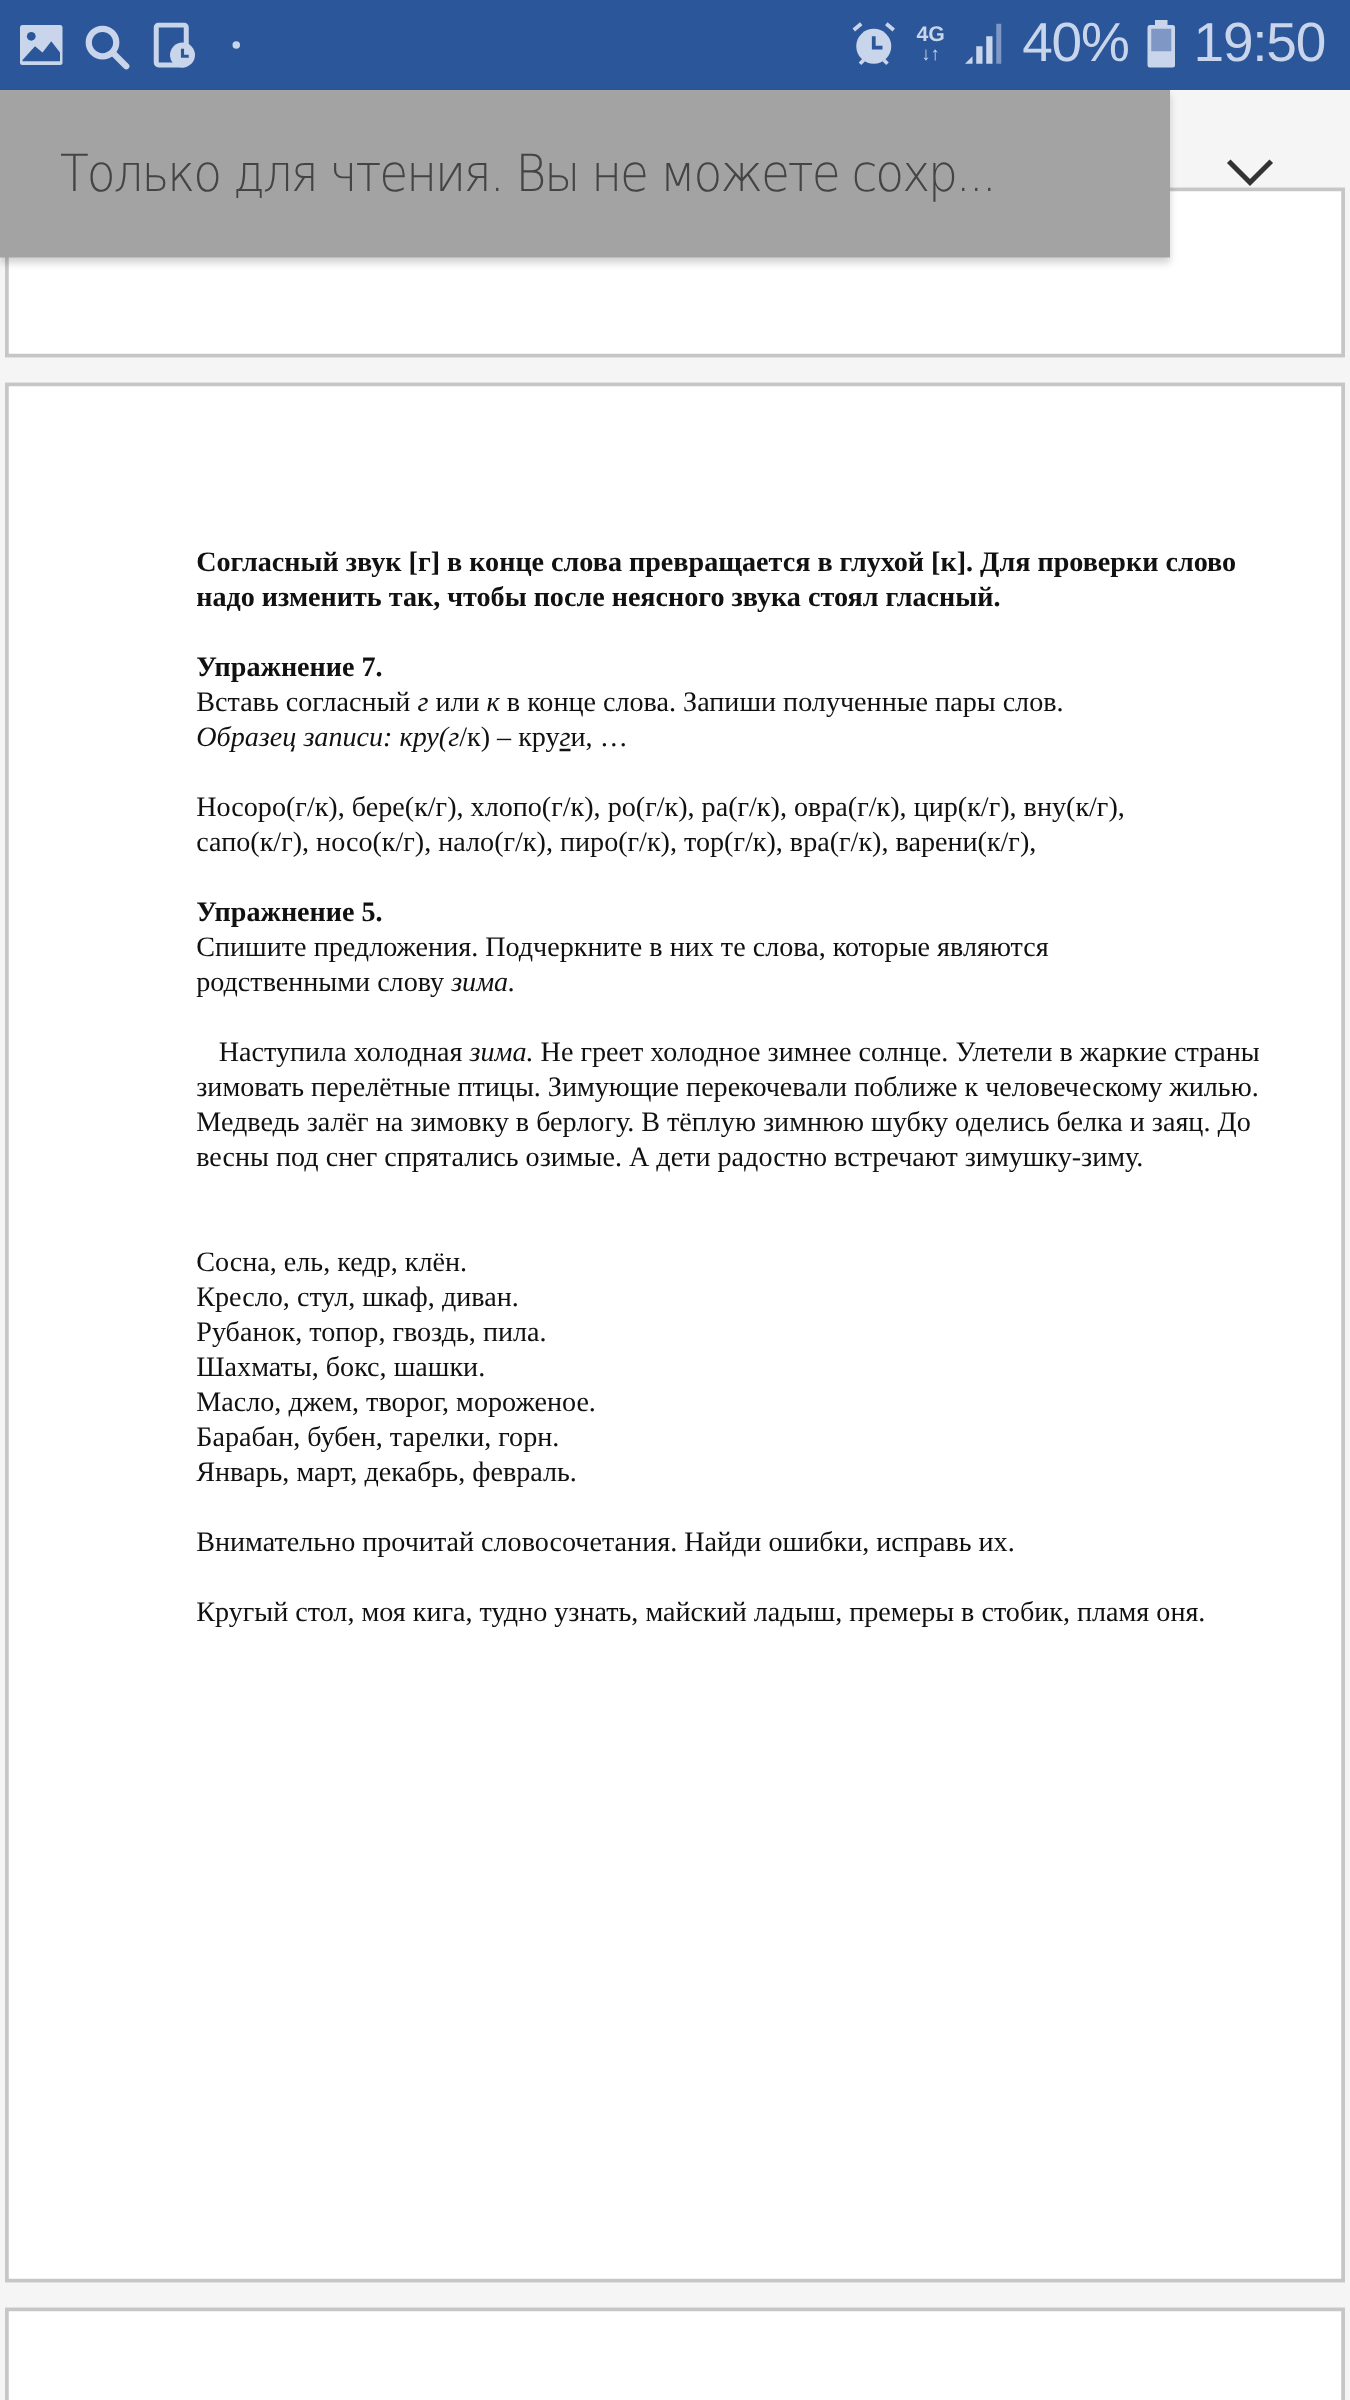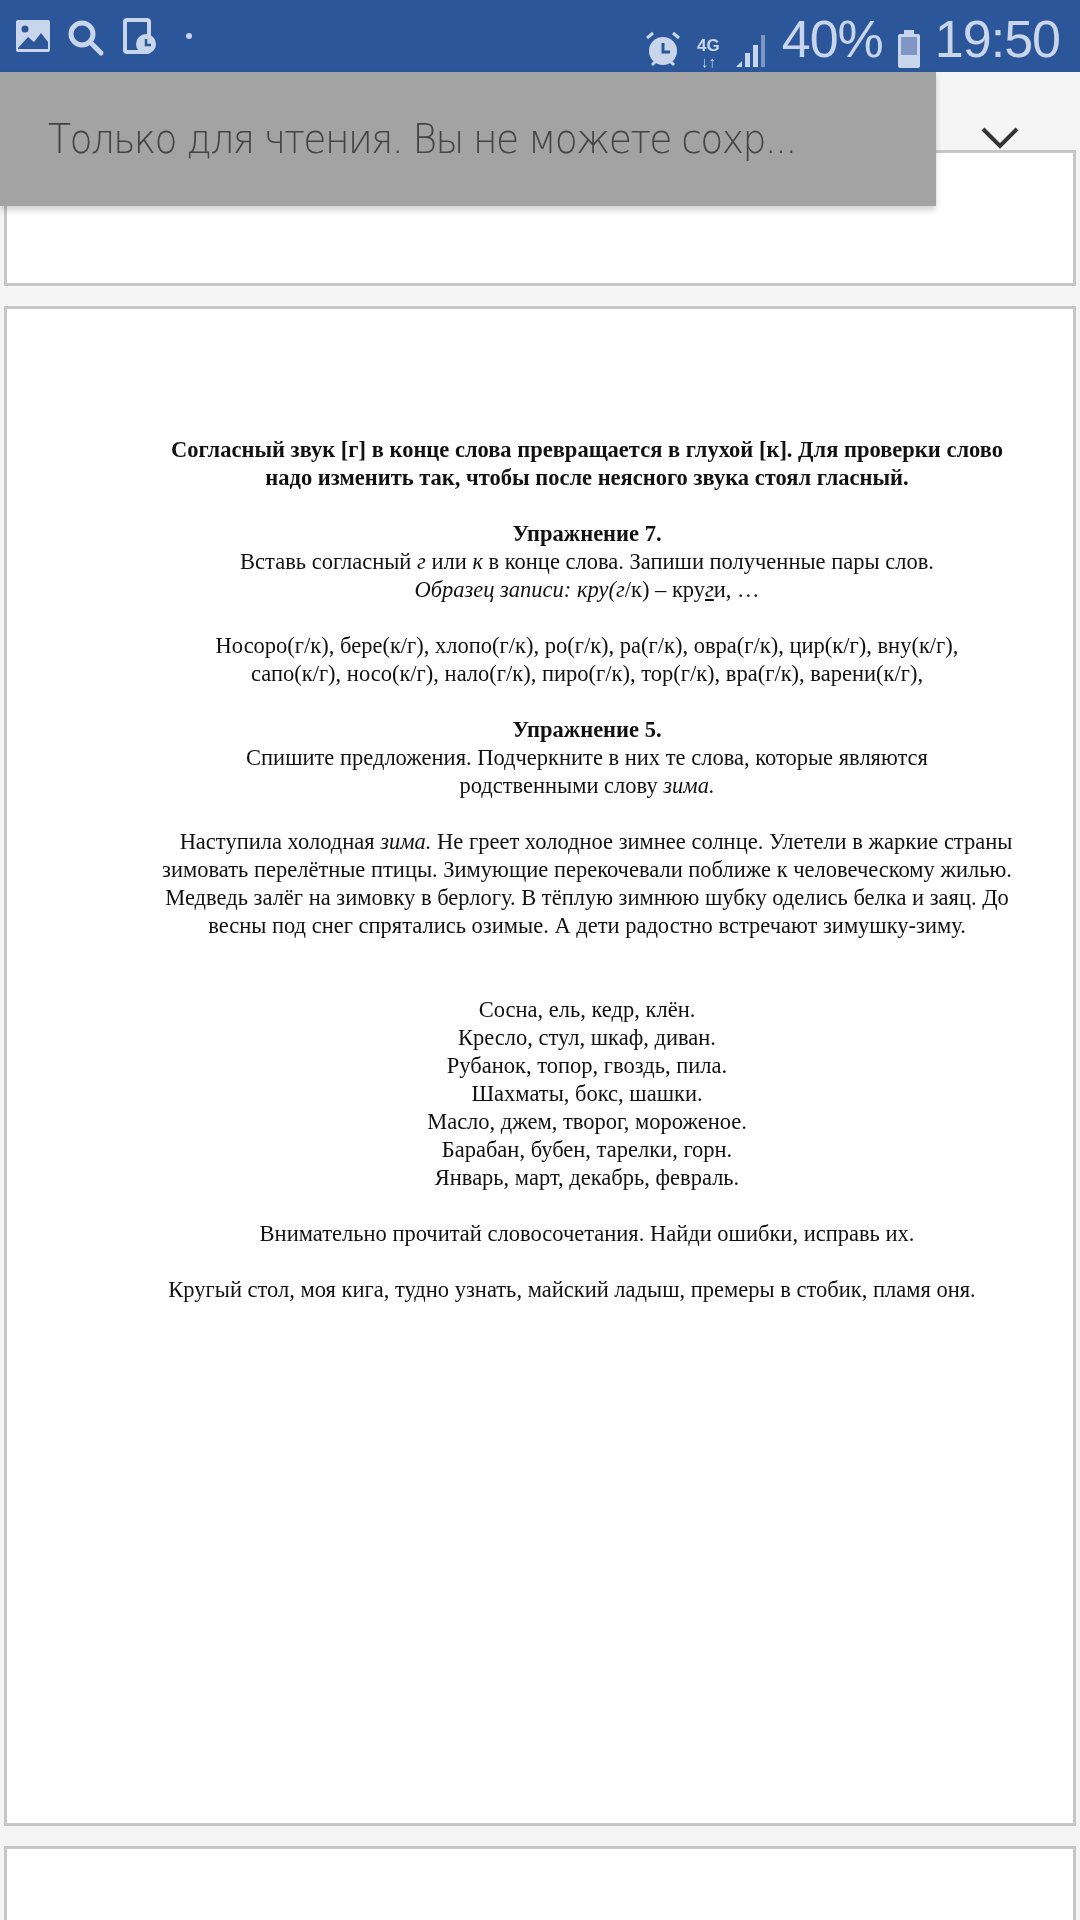--- a/index.html
+++ b/index.html
@@ -2,36 +2,36 @@
 <html><head>
 <meta charset="utf-8">
 <style>
   * { box-sizing: border-box; margin: 0; padding: 0; }
   html, body { width: 1080px; height: 1920px; overflow: hidden; background: #f5f5f5; }
   body { position: relative; font-family: "Liberation Sans", sans-serif; }
 
   
   .statusbar { position: absolute; left: 0; top: 0; width: 1080px; height: 72px; background: #2b579a; color: #c9d5ea; }
   .sb-icon { position: absolute; top: 18px; }
-  .sb-right { position: absolute; right: 20px; top: 0; height: 69px; display: flex; align-items: flex-end; gap: 14px; }
-  .sb-text { font-family: "Liberation Sans", sans-serif; font-size: 52px; color: #c9d5ea; letter-spacing: -1px; }
+  .sb-right { position: absolute; right: 20px; top: 0; height: 69px; display: flex; align-items: center; gap: 14px; }
+  .sb-text { font-family: "Liberation Sans", sans-serif; font-size: 44px; color: #c9d5ea; letter-spacing: -1px; }
 
   
   .notice { position: absolute; left: 0; top: 72px; width: 936px; height: 134px; background: #a3a3a3; box-shadow: 0 4px 6px rgba(0,0,0,0.18); z-index: 5; }
   .notice-text { position: absolute; left: 48px; top: 0; height: 134px; line-height: 134px; font-family: "DejaVu Sans", sans-serif; font-size: 41px; color: #444; letter-spacing: -1.8px; transform: scaleX(0.92); transform-origin: left center; white-space: nowrap; font-weight: 300; }
   .notice-chevron { position: absolute; left: 975px; top: 47px; width: 50px; height: 40px; cursor: pointer; }
 
   
   .page { position: absolute; left: 4px; width: 1072px; background: #fff; border: 3px solid #c6c6c6; }
   .page1 { top: 150px; height: 136px; }
   .page2 { top: 306px; height: 1520px; }
   .page3 { top: 1846px; height: 100px; }
 
   .doc { position: absolute; left: 157px; top: 436px; width: 860px; font-family: "Liberation Serif", serif; font-size: 22.5px; line-height: 28px; color: #111; }
-  .doc p { margin: 0; text-align: center; }
+  .doc p { margin: 0; }
   .doc .gap { height: 28px; }
   .doc b { font-weight: bold; }
   .doc i { font-style: italic; }
   .doc u { text-decoration: underline; }
   .indent { text-indent: 18px; }
 </style>
 </head>
 <body>
 
 <div class="statusbar">

